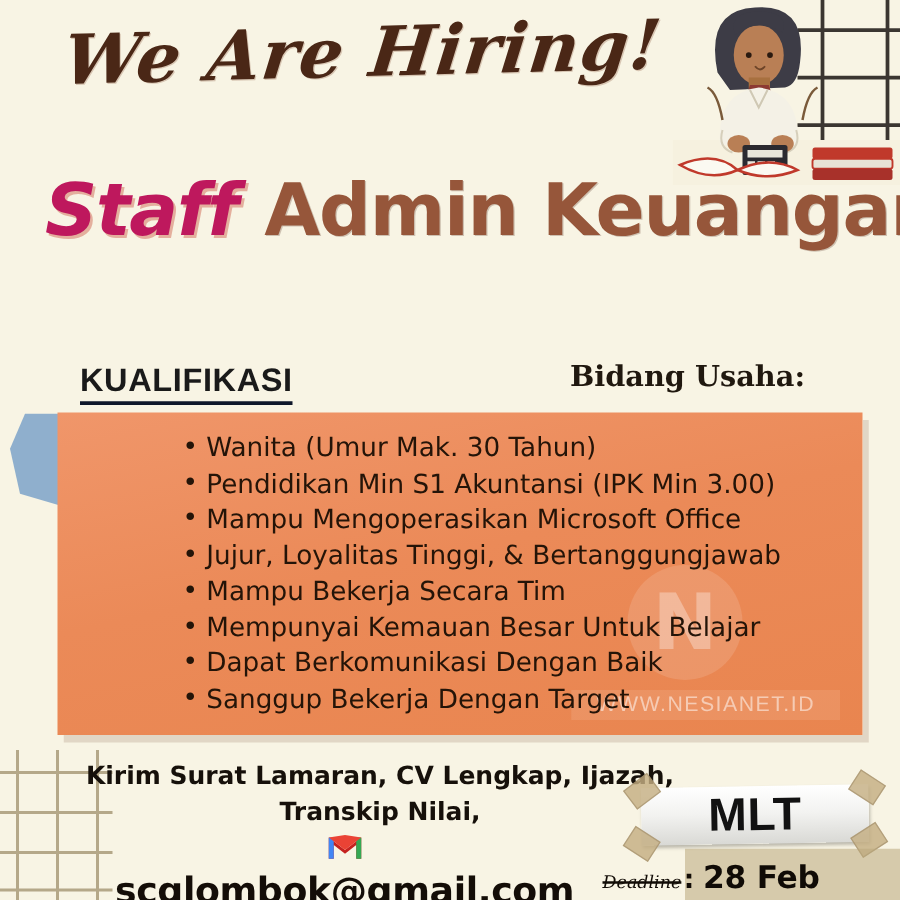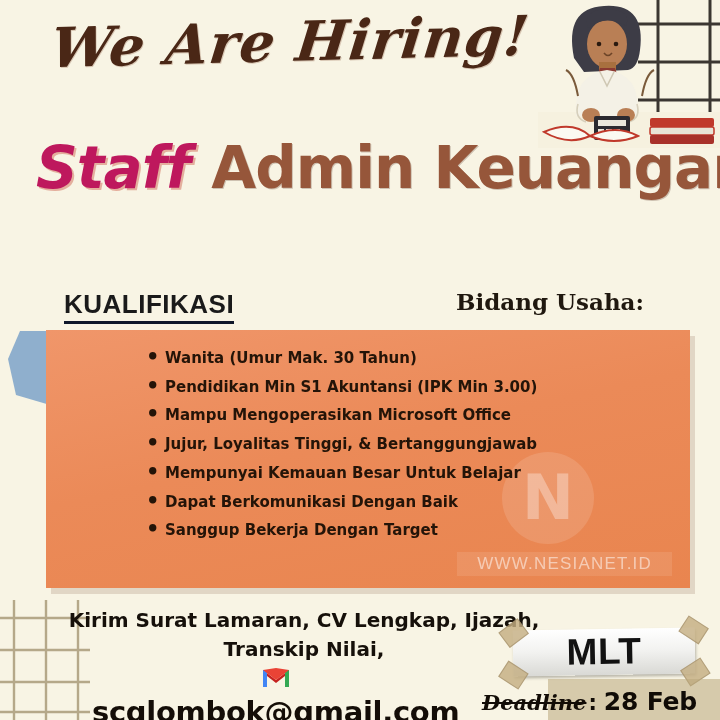--- a/index.html
+++ b/index.html
@@ -164,22 +164,22 @@
   }
 
   .quals {
     position: absolute;
     left: 100px;
     top: 14px;
     list-style: none;
   }
   .quals li {
     font-family: "DejaVu Sans", sans-serif;
-    font-weight: 700;
-    font-size: 15px;
+    font-weight: 400;
+    font-size: 21px;
     line-height: 28.7px;
     color: #241408;
     white-space: nowrap;
     position: relative;
     padding-left: 19px;
   }
   .quals li::before {
     content: "\2022";
     position: absolute;
     left: 0;
@@ -272,22 +272,22 @@
     position: absolute;
     left: 482px;
     top: 687px;
     display: flex;
     align-items: baseline;
     gap: 7px;
   }
   .deadline-label {
     font-family: "DejaVu Serif", serif;
     font-style: italic;
-    font-weight: 700;
-    font-size: 21px;
+    font-weight: 400;
+    font-size: 14px;
     color: #120c06;
     text-decoration: line-through;
     text-decoration-thickness: 2px;
   }
   .deadline-colon {
     font-family: "DejaVu Sans", sans-serif;
     font-weight: 700;
     font-size: 21px;
     color: #120c06;
     margin-left: -5px;
@@ -388,20 +388,21 @@
   </div>
 
   <div class="panel">
     <div class="panel-watermark-n">N</div>
     <div class="panel-watermark-text">WWW.NESIANET.ID</div>
     <ul class="quals">
       <li>Wanita (Umur Mak. 30 Tahun)</li>
       <li>Pendidikan Min S1 Akuntansi (IPK Min 3.00)</li>
       <li>Mampu Mengoperasikan Microsoft Office</li>
       <li>Jujur, Loyalitas Tinggi, &amp; Bertanggungjawab</li>
+      <li>Mampu Bekerja Secara Tim</li>
       <li>Mempunyai Kemauan Besar Untuk Belajar</li>
       <li>Dapat Berkomunikasi Dengan Baik</li>
       <li>Sanggup Bekerja Dengan Target</li>
     </ul>
   </div>
 
   <div class="instructions">
     <div>Kirim Surat Lamaran, CV Lengkap, Ijazah, Transkip Nilai,</div>
   </div>
 

